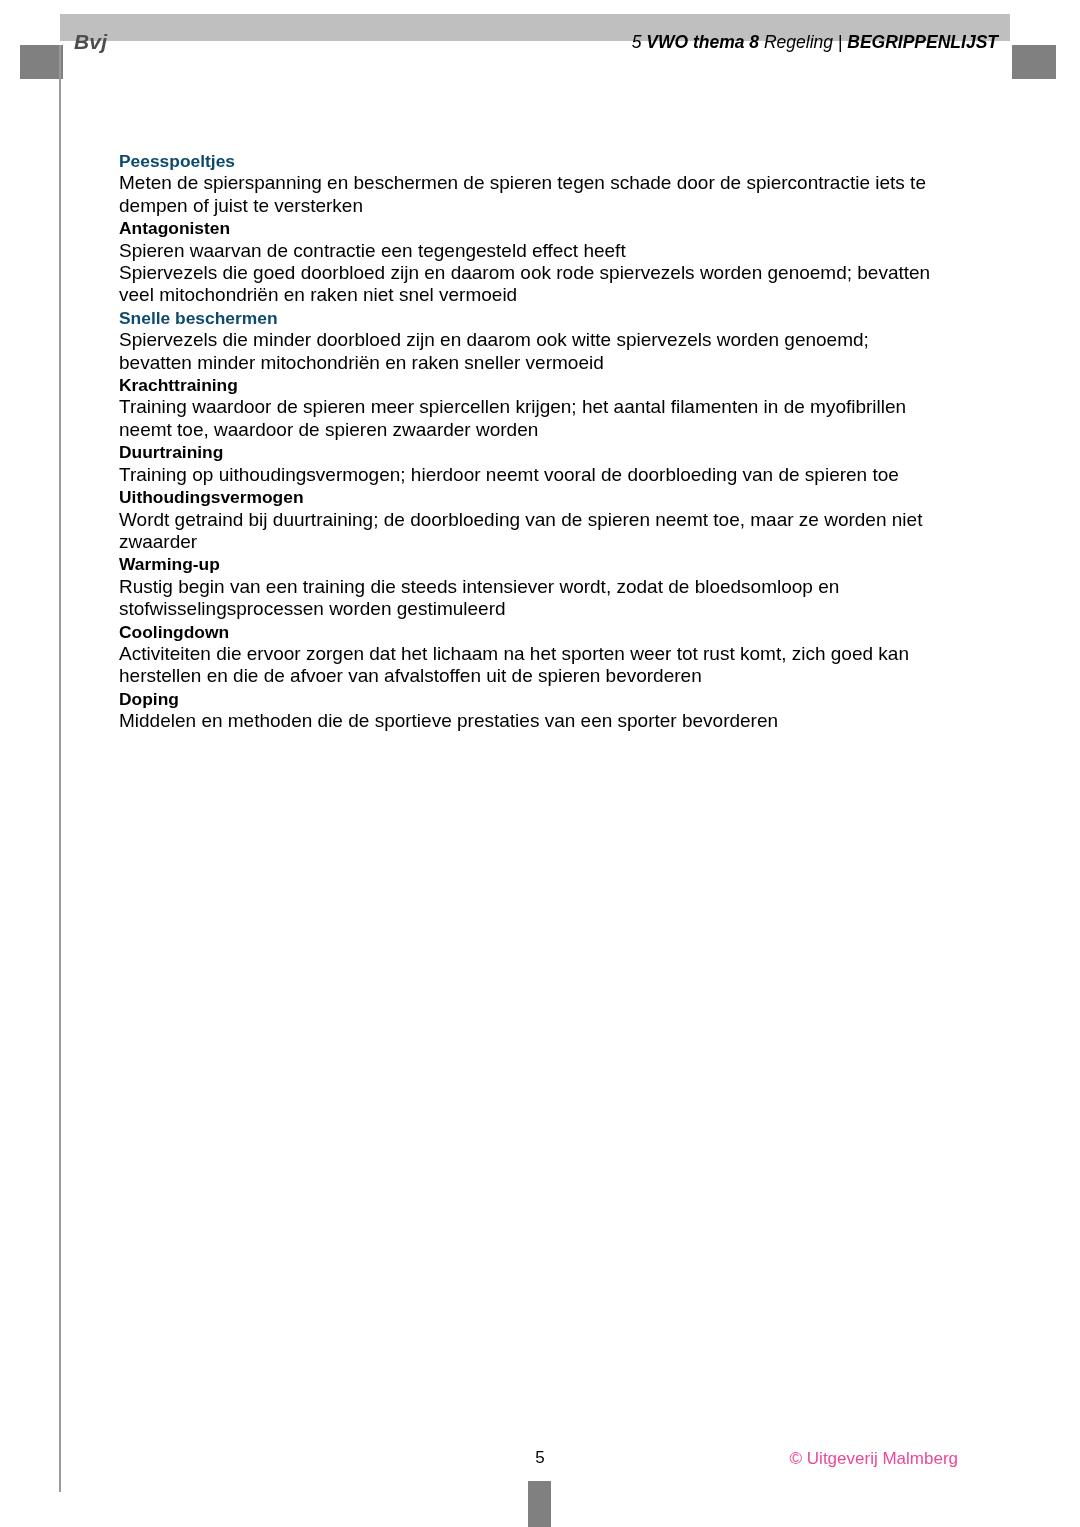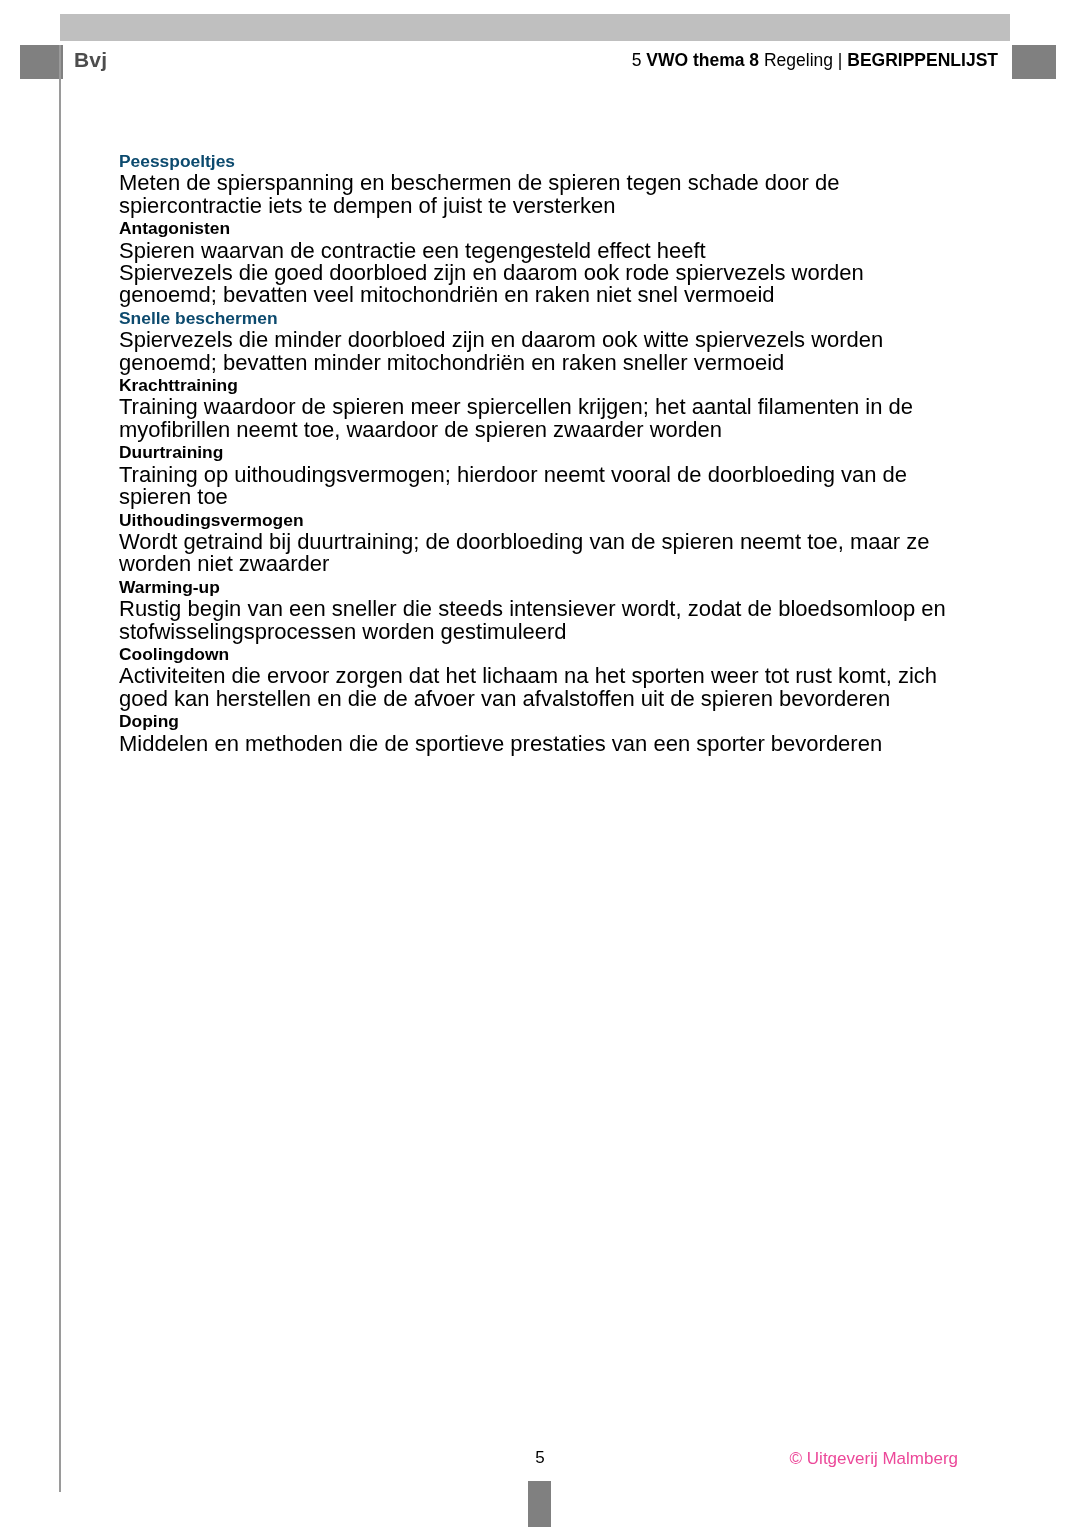--- a/index.html
+++ b/index.html
@@ -57,23 +57,24 @@
     top: 1481px;
     width: 23px;
     height: 46px;
     background: #808080;
   }
 
   
   .header {
     position: absolute;
     left: 0;
-    top: 47px;
+    top: 29px;
     width: 1080px;
     height: 36px;
+    font-style: italic;
   }
   .brand {
     position: absolute;
     left: 74px;
     top: 1px;
     font-size: 21px;
     font-weight: bold;
     color: #4d4d4d;
     letter-spacing: 0.2px;
   }
@@ -96,21 +97,21 @@
   }
   .term {
     font-size: 17.4px;
     font-weight: bold;
     line-height: 22.4px;
     margin: 0;
     color: #000000;
   }
   .term.red { color: #0c4a6e; }
   .definition {
-    font-size: 22px;
+    font-size: 19px;
     line-height: 22.4px;
     margin: 0;
     color: #000000;
     font-weight: normal;
   }
 
   
   .page-number {
     position: absolute;
     left: 0;
@@ -153,21 +154,21 @@
       <p class="definition">Spiervezels die goed doorbloed zijn en daarom ook rode spiervezels worden genoemd; bevatten veel mitochondriën en raken niet snel vermoeid</p>
       <p class="term red">Snelle beschermen</p>
       <p class="definition">Spiervezels die minder doorbloed zijn en daarom ook witte spiervezels worden genoemd; bevatten minder mitochondriën en raken sneller vermoeid</p>
       <p class="term">Krachttraining</p>
       <p class="definition">Training waardoor de spieren meer spiercellen krijgen; het aantal filamenten in de myofibrillen neemt toe, waardoor de spieren zwaarder worden</p>
       <p class="term">Duurtraining</p>
       <p class="definition">Training op uithoudingsvermogen; hierdoor neemt vooral de doorbloeding van de spieren toe</p>
       <p class="term">Uithoudingsvermogen</p>
       <p class="definition">Wordt getraind bij duurtraining; de doorbloeding van de spieren neemt toe, maar ze worden niet zwaarder</p>
       <p class="term">Warming-up</p>
-      <p class="definition">Rustig begin van een sneller die steeds intensiever wordt, zodat de bloedsomloop en stofwisselingsprocessen worden gestimuleerd</p>
+      <p class="definition">Rustig begin van een training die steeds intensiever wordt, zodat de bloedsomloop en stofwisselingsprocessen worden gestimuleerd</p>
       <p class="term">Coolingdown</p>
       <p class="definition">Activiteiten die ervoor zorgen dat het lichaam na het sporten weer tot rust komt, zich goed kan herstellen en die de afvoer van afvalstoffen uit de spieren bevorderen</p>
       <p class="term">Doping</p>
       <p class="definition">Middelen en methoden die de sportieve prestaties van een sporter bevorderen</p>
     </div>
 
   <div class="page-number">5</div>
   <div class="copyright">© Uitgeverij Malmberg</div>
 
 </div>

